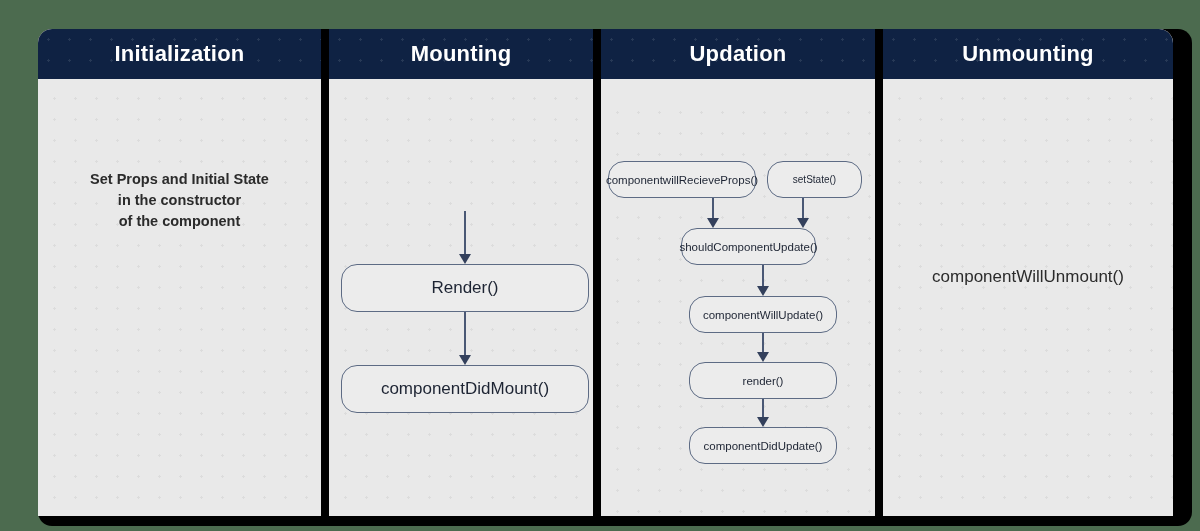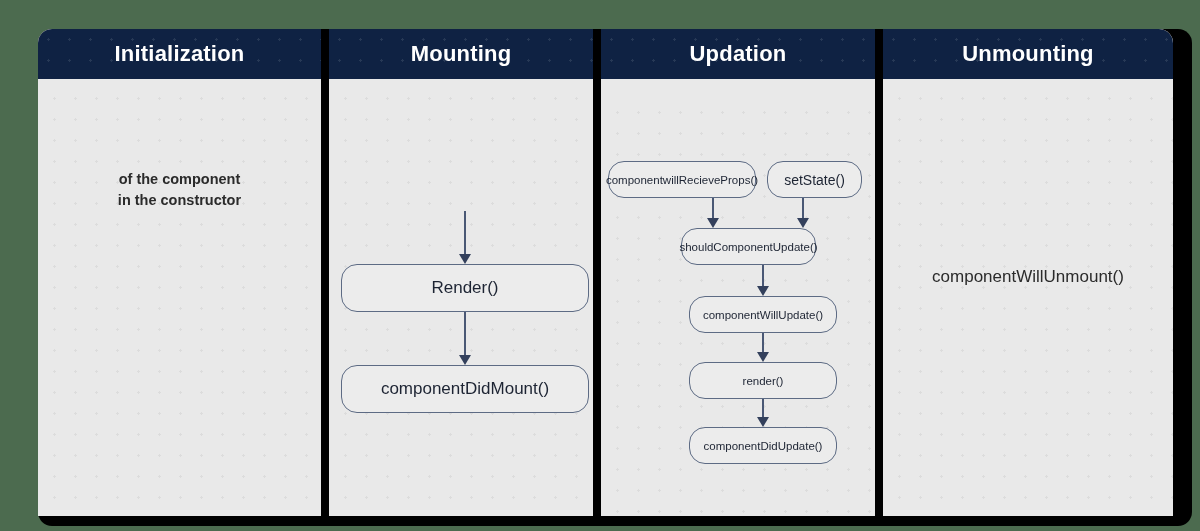--- a/index.html
+++ b/index.html
@@ -130,21 +130,21 @@
   .node.m1 { top: 84px; }
   .node.m2 { top: 185px; }
   .node.m3 { top: 286px; }
 
   
   .node.u {
     font-size: 11.5px;
     height: 37px;
   }
   .node.u1 { left: 7px;  top: 68px;  width: 148px; }
-  .node.u2 { left: 166px; top: 68px; width: 95px;  font-size: 14px; }
+  .node.u2 { left: 166px; top: 68px; width: 95px;  font-size: 10px; }
   .node.u3 { left: 80px;  top: 135px; width: 135px; }
   .node.u4 { left: 88px;  top: 203px; width: 148px; }
   .node.u5 { left: 88px;  top: 269px; width: 148px; }
   .node.u6 { left: 88px;  top: 334px; width: 148px; }
 
   
   .arrow {
     position: absolute;
   }
   .arrow .shaft {
@@ -170,22 +170,23 @@
 <div id="board">
 
   <div class="plate"></div>
 
   <div class="columns">
 
     <div class="column c0">
       <div class="col-header">Initialization</div>
       <div class="col-body">
         <div class="plain-text initialization">
+          <div>Set Props and Initial State</div>
+          <div>in the constructor</div>
           <div>of the component</div>
-          <div>in the constructor</div>
         </div>
       </div>
     </div>
 
     <div class="column c1">
       <div class="col-header">Mounting</div>
       <div class="col-body">
 
 
         <div class="arrow" style="left:135px; top:132px;">

